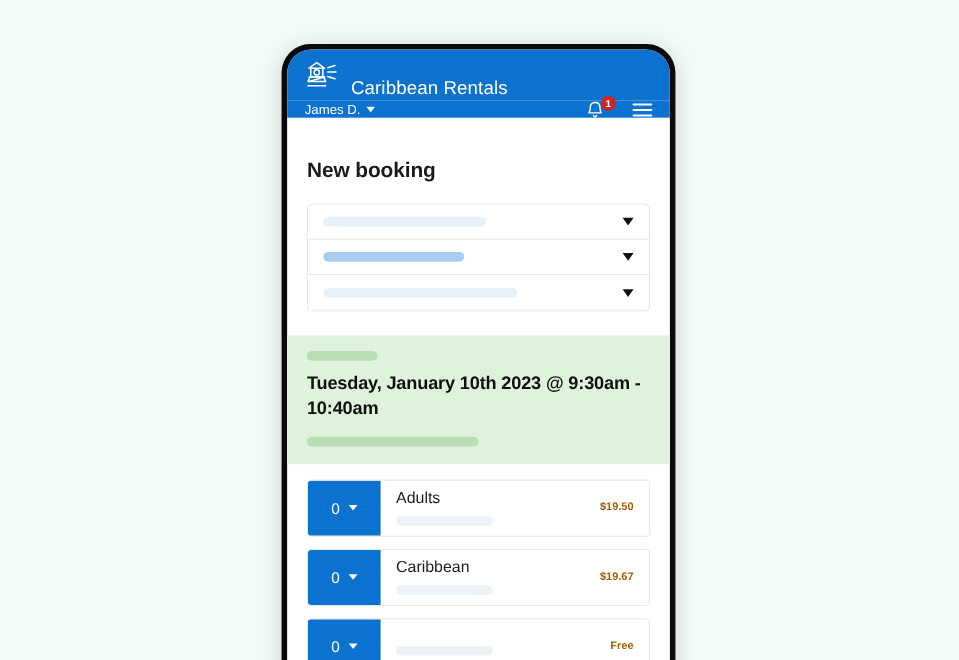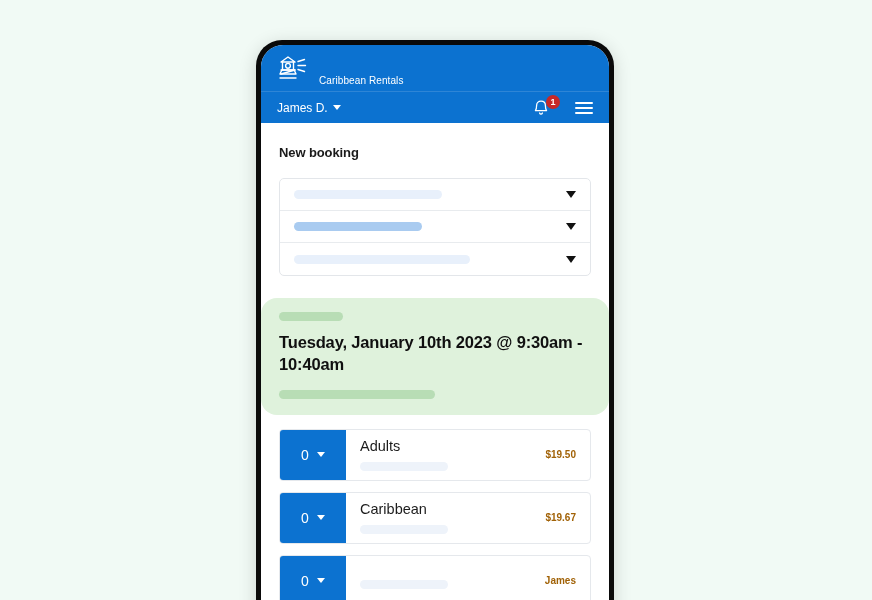--- a/index.html
+++ b/index.html
@@ -46,28 +46,28 @@
     display: flex;
     align-items: center;
     padding: 0 16px;
     gap: 12px;
   }
 
   .brand-logo { flex: 0 0 auto; line-height: 0; }
 
   .brand-title {
     color: #ffffff;
-    font-size: 10px;
+    font-size: 17px;
     letter-spacing: 0.1px;
     margin-top: 24px;
   }
 
   .appbar-sub {
     background: #0c72d0;
-    height: 32px;
+    height: 16px;
     display: flex;
     align-items: center;
     padding: 0 16px;
     border-top: 1px solid rgba(255,255,255,0.14);
   }
 
   .user-chip {
     color: #ffffff;
     font-size: 12px;
     display: flex;
@@ -105,25 +105,26 @@
     align-items: center;
     justify-content: center;
     padding: 0 3px;
   }
 
   .hamburger { display: flex; flex-direction: column; gap: 3px; width: 18px; }
   .hamburger i { display: block; height: 2px; background: #ffffff; border-radius: 1px; }
 
   
   .page-title {
-    font-size: 13px;
+    font-size: 19px;
     font-weight: bold;
     color: #1a1a1a;
     padding: 22px 33px 0 18px;
     letter-spacing: -0.1px;
+    margin-top: 16px;
   }
 
   
   .select-card {
     margin: 18px 18px 0 18px;
     border: 1px solid #e3e6ea;
     border-radius: 5px;
     overflow: hidden;
     background: #ffffff;
   }
@@ -152,21 +153,20 @@
     border-left: 5px solid transparent;
     border-right: 5px solid transparent;
     border-top: 7px solid #111111;
   }
 
   
   .date-band {
     margin-top: 22px;
     background: #dff2dc;
     padding: 14px 18px 16px 18px;
-    border-radius: 16px;
   }
 
   .date-text {
     font-size: 16.5px;
     font-weight: bold;
     color: #101010;
     line-height: 1.32;
     margin: 11px 0 14px 0;
     letter-spacing: -0.15px;
   }
@@ -340,20 +340,20 @@
 
       <div class="ticket-row">
         <div class="qty-stepper">
           <span>0</span>
           <span class="qty-caret"></span>
         </div>
         <div class="ticket-main">
           <div class="ticket-labels">
             <div class="ticket-sub-skel"></div>
           </div>
-          <div class="ticket-price">James</div>
+          <div class="ticket-price">Free</div>
         </div>
       </div>
 
     </div>
 
   </div>
 </div>
 
 </body></html>

